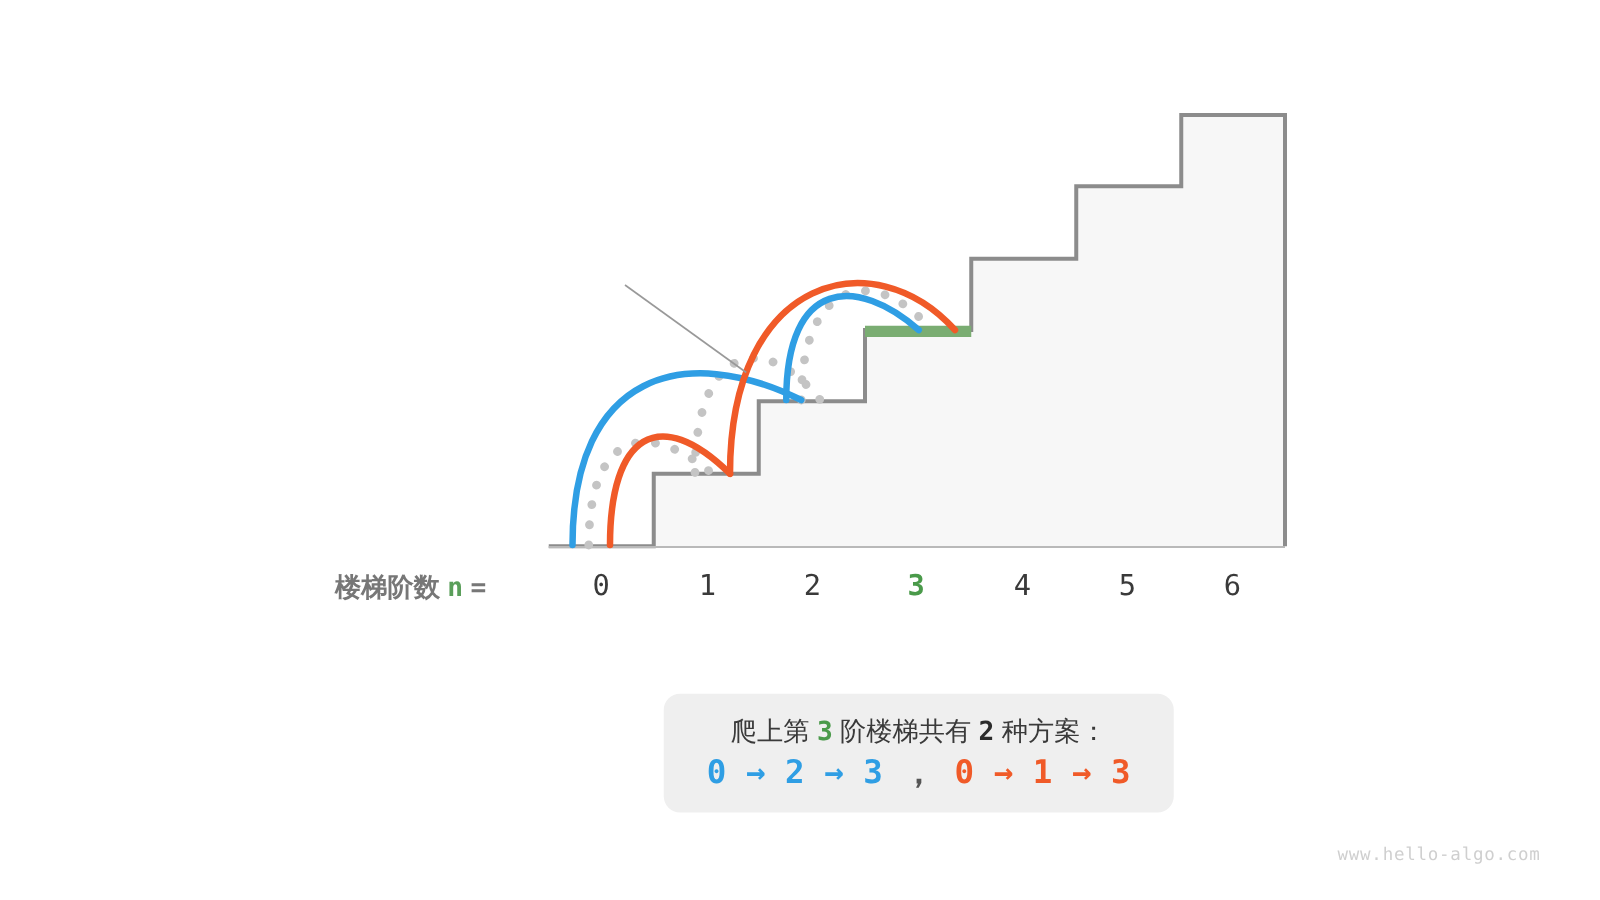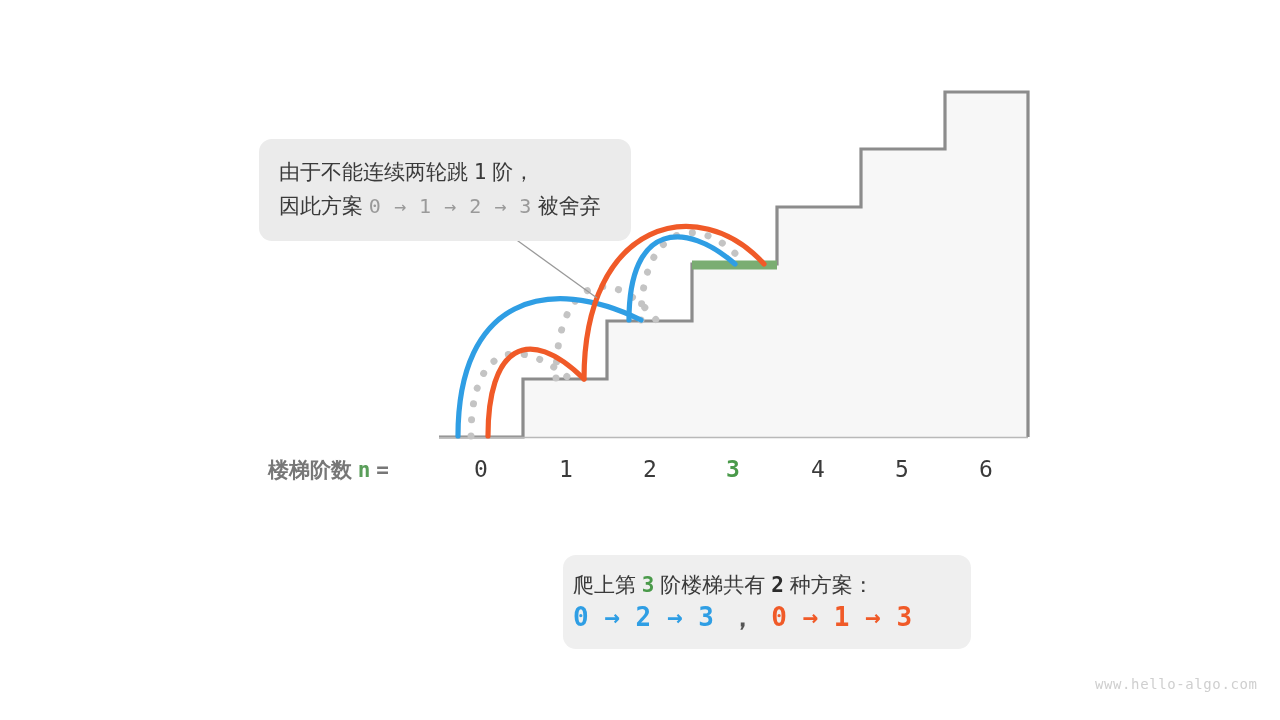--- a/index.html
+++ b/index.html
@@ -102,21 +102,21 @@
   
   .summary {
     position: absolute;
     left: 531px;
     top: 555px;
     width: 408px;
     box-sizing: border-box;
     background: #efefef;
     border-radius: 13px;
     padding: 14px 10px 16px 10px;
-    margin-left: 32px;
+    text-align: center;
   }
   .summary .l1 {
     font-size: 21px;
     color: #3a3a3a;
     line-height: 32px;
     white-space: nowrap;
   }
   .summary .l2 {
     font-size: 26px;
     line-height: 32px;
@@ -130,21 +130,21 @@
                font-family: "DejaVu Sans Mono", "Liberation Mono", monospace; }
   .num-blue  { color: #2f9ee4; font-weight: bold;
                font-family: "DejaVu Sans Mono", "Liberation Mono", monospace; }
   .num-orange{ color: #f05a28; font-weight: bold;
                font-family: "DejaVu Sans Mono", "Liberation Mono", monospace; }
   .comma-gray{ color: #555555; font-family: "DejaVu Sans Mono", "Liberation Mono", monospace; }
 
   
   .watermark {
     position: absolute;
-    left: 1095px;
+    left: 1070px;
     top: 676px;
     font-size: 14px;
     color: #cfcfcf;
     font-family: "DejaVu Sans Mono", "Liberation Mono", monospace;
     letter-spacing: 0.6px;
   }
 </style>
 </head>
 <body>
 
@@ -176,32 +176,20 @@
     </g>
 
     <g fill="none" stroke="#f05a28" stroke-width="5.2" stroke-linecap="round">
       <path d="M 488,436 C 488,348 527,323 584,379"></path>
       <path d="M 584,379 C 584,220 699,192 764,264"></path>
     </g>
 
     <line x1="500" y1="228" x2="597" y2="298" stroke="#999999" stroke-width="1.3"></line>
   </svg>
 
-  <div class="callout">
-    <div class="line">
-      <span>由于不能连续两轮跳</span>
-      <span class="mono">1</span>
-      <span>阶，</span>
-    </div>
-    <div class="line">
-      <span>因此方案</span>
-      <span class="gray-seq">0 → 1 → 2 → 3</span>
-      <span>被舍弃</span>
-    </div>
-  </div>
 
   <div class="axis-row">
     <div class="axis-title">
       <span>楼梯阶数</span>
       <span class="nvar">n</span>
       <span class="eq">=</span>
     </div>
     <div class="tick" style="left:481px">0</div>
     <div class="tick" style="left:566px">1</div>
     <div class="tick" style="left:650px">2</div>

